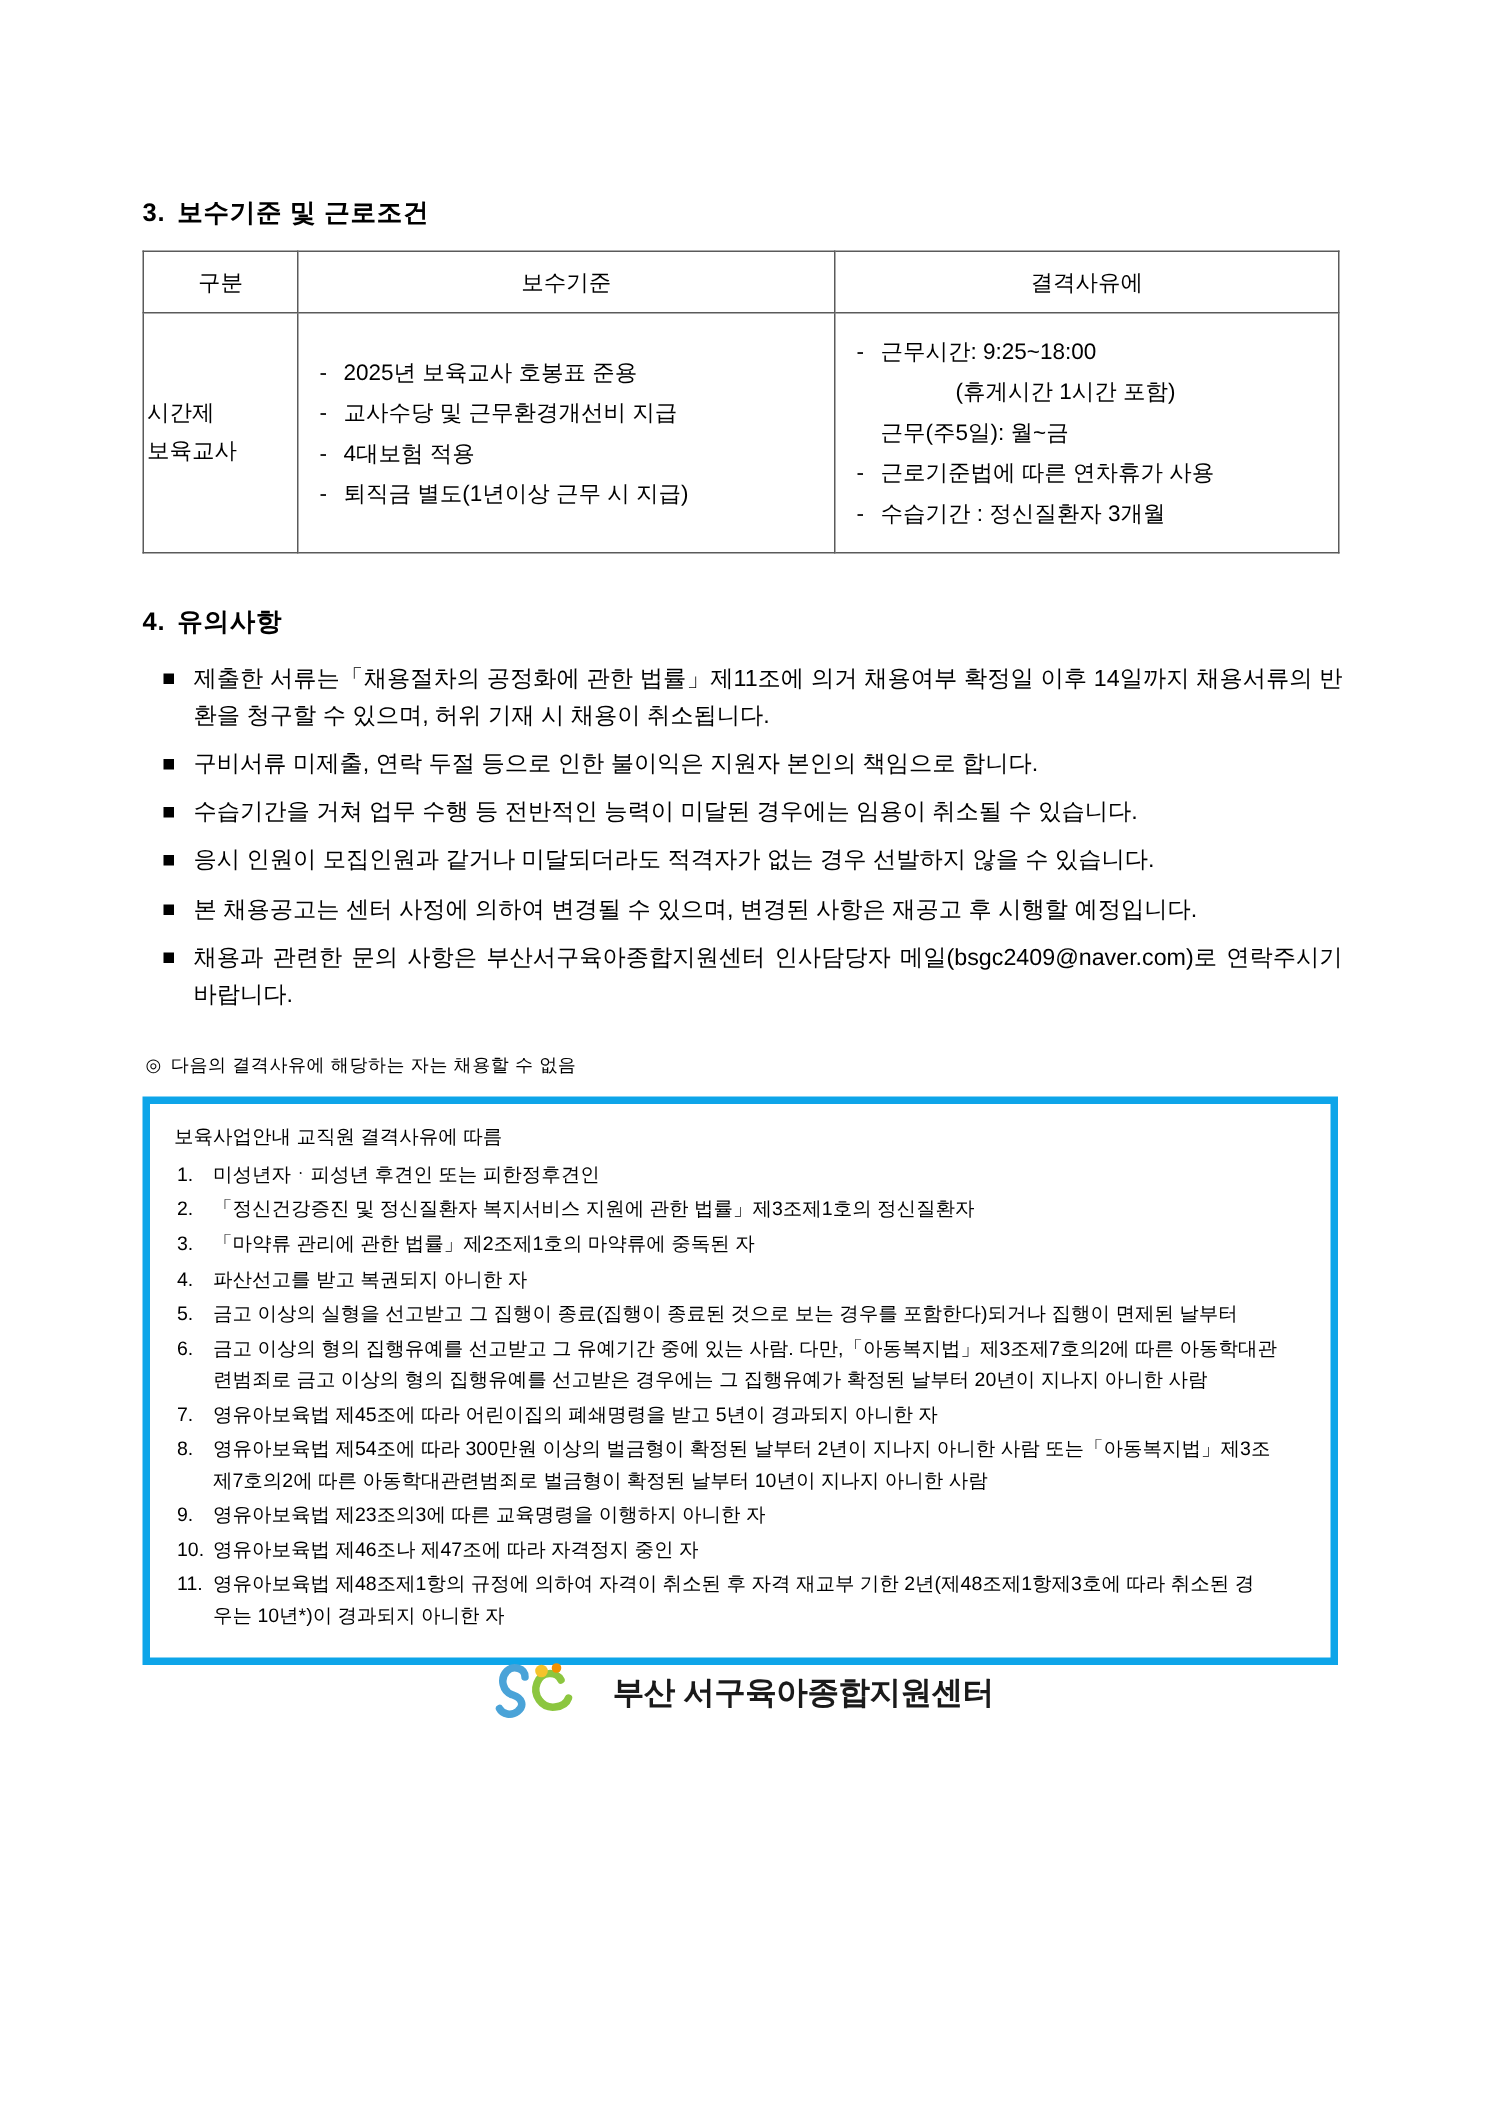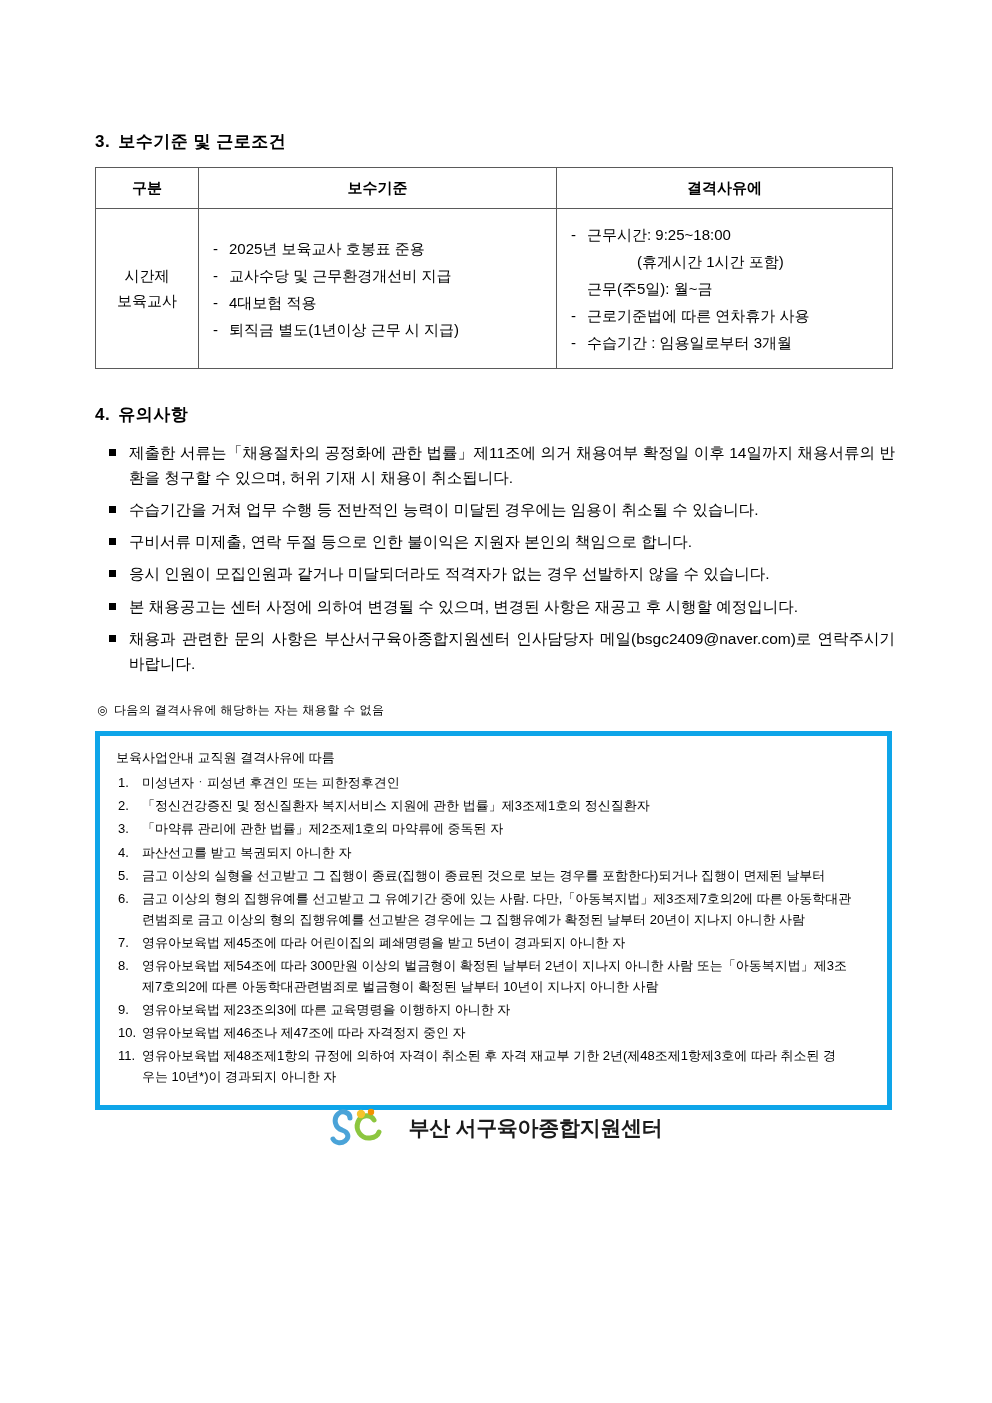--- a/index.html
+++ b/index.html
@@ -47,30 +47,30 @@
     width: 797px;
     table-layout: fixed;
     margin-bottom: 34px;
   }
   table.pay th, table.pay td {
     border: 1px solid #5a5a5a;
     vertical-align: middle;
   }
   table.pay th {
     font-size: 15px;
-    font-weight: bold;
+    font-weight: normal;
     height: 38px;
     text-align: center;
   }
   .col-1 { width: 103px; }
   .col-2 { width: 358px; }
   .col-3 { width: 336px; }
 
   td.cat {
-    text-align: center;
+    text-align: left;
     font-size: 15px;
     line-height: 1.65;
     padding: 6px 2px;
   }
   td.cell {
     font-size: 15px;
     line-height: 1.8;
     padding: 12px 10px 12px 14px;
   }
   td.cell ul {
@@ -220,36 +220,36 @@
               <li class="dash">4대보험 적용</li>
               <li class="dash">퇴직금 별도(1년이상 근무 시 지급)</li>
             </ul>
           </td>
           <td class="cell">
             <ul>
               <li class="dash">근무시간: 9:25~18:00</li>
               <li class="nodash">            (휴게시간 1시간 포함)</li>
               <li class="nodash">근무(주5일): 월~금</li>
               <li class="dash">근로기준법에 따른 연차휴가 사용</li>
-              <li class="dash">수습기간 : 임용일로부터 3개월</li>
+              <li class="dash">수습기간 : 정신질환자 3개월</li>
             </ul>
           </td>
         </tr>
       </tbody>
     </table>
 
     <div class="sec-head">
       <span class="num">4.</span>
       <span class="txt">유의사항</span>
     </div>
 
     <ul class="notes">
       <li>제출한 서류는「채용절차의 공정화에 관한 법률」제11조에 의거 채용여부 확정일 이후 14일까지 채용서류의 반환을 청구할 수 있으며, 허위 기재 시 채용이 취소됩니다.</li>
+      <li>구비서류 미제출, 연락 두절 등으로 인한 불이익은 지원자 본인의 책임으로 합니다.</li>
       <li>수습기간을 거쳐 업무 수행 등 전반적인 능력이 미달된 경우에는 임용이 취소될 수 있습니다.</li>
-      <li>구비서류 미제출, 연락 두절 등으로 인한 불이익은 지원자 본인의 책임으로 합니다.</li>
       <li>응시 인원이 모집인원과 같거나 미달되더라도 적격자가 없는 경우 선발하지 않을 수 있습니다.</li>
       <li>본 채용공고는 센터 사정에 의하여 변경될 수 있으며, 변경된 사항은 재공고 후 시행할 예정입니다.</li>
       <li>채용과 관련한 문의 사항은 부산서구육아종합지원센터 인사담당자 메일(bsgc2409@naver.com)로 연락주시기 바랍니다.</li>
     </ul>
 
     <div class="circ-head">
       <span class="mark">◎</span><span>다음의 결격사유에 해당하는 자는 채용할 수 없음</span>
     </div>
 
     <div class="box">

